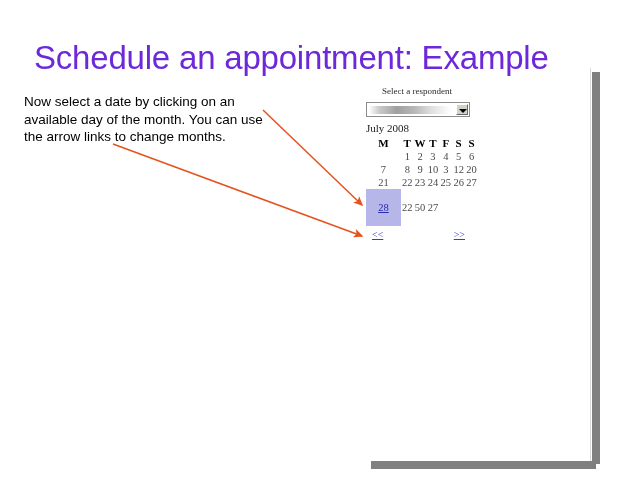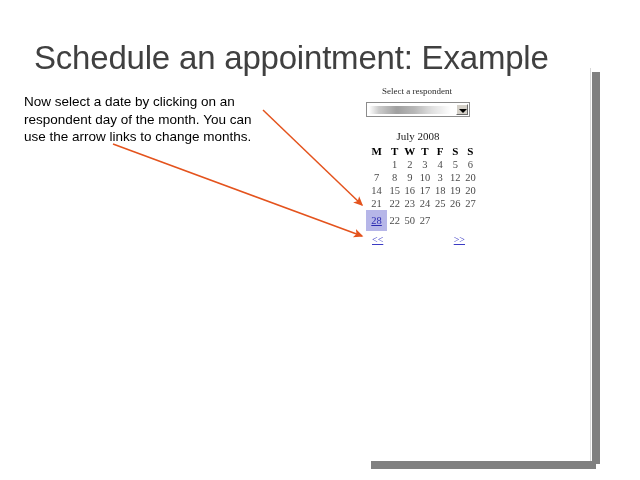--- a/index.html
+++ b/index.html
@@ -42,21 +42,21 @@
     background: #d9d9d9;
   }
 
   
   .slide-title {
     position: absolute;
     left: 34px;
     top: 38px;
     font-size: 33px;
     line-height: 40px;
-    color: #404040;
+    color: #6d28d9;
     white-space: nowrap;
     letter-spacing: -0.2px;
   }
 
   
   .instructions {
     position: absolute;
     left: 24px;
     top: 93px;
     width: 245px;
@@ -128,23 +128,23 @@
     border-left: 4px solid transparent;
     border-right: 4px solid transparent;
     border-top: 4px solid #000000;
   }
 
   .month-title {
     font-family: "Liberation Serif", serif;
     font-size: 11px;
     line-height: 14px;
     color: #1a1a1a;
-    text-align: center;
+    text-align: left;
     width: 104px;
-    margin-top: 12px;
+    margin-top: 4px;
   }
 
   table.cal {
     border-collapse: collapse;
     margin-top: 1px;
     font-family: "Liberation Serif", serif;
     font-size: 10.5px;
     color: #3a3a3a;
   }
   table.cal th {
@@ -159,21 +159,21 @@
   table.cal td {
     width: 14px;
     height: 13px;
     text-align: center;
     padding: 0 1px;
     font-size: 10.5px;
     color: #4a4a4a;
   }
   table.cal td.sel {
     background: #b6b6e8;
-    padding: 4px;
+    padding: 12px;
   }
   table.cal td.sel a {
     color: #2a2ab0;
     text-decoration: underline;
     font-size: 10.5px;
   }
   .cal-nav {
     position: relative;
     width: 104px;
     margin-top: 3px;
@@ -194,21 +194,21 @@
 <body>
 
 <div id="slide">
 
   <div class="frame-edge-v"></div>
   <div class="shadow-right"></div>
   <div class="shadow-bottom"></div>
 
   <div class="slide-title">Schedule an appointment: Example</div>
 
-  <div class="instructions">Now select a date by clicking on an respondent day of the month. You can use the arrow links to change months.</div>
+  <div class="instructions">Now select a date by clicking on an available day of the month. You can use the arrow links to change months.</div>
 
   <div class="widget">
 
     <div class="widget-label">Select a respondent</div>
 
     <div class="select-box">
       <div class="select-value"></div>
       <div class="select-arrow"></div>
     </div>
 
@@ -236,29 +236,20 @@
           <td>5</td>
           <td>6</td>
         </tr>
         <tr>
           <td>7</td>
           <td>8</td>
           <td>9</td>
           <td>10</td>
           <td>3</td>
           <td>12</td>
-          <td>20</td>
-        </tr>
-        <tr>
-          <td>14</td>
-          <td>15</td>
-          <td>16</td>
-          <td>17</td>
-          <td>18</td>
-          <td>19</td>
           <td>20</td>
         </tr>
         <tr>
           <td>21</td>
           <td>22</td>
           <td>23</td>
           <td>24</td>
           <td>25</td>
           <td>26</td>
           <td>27</td>

